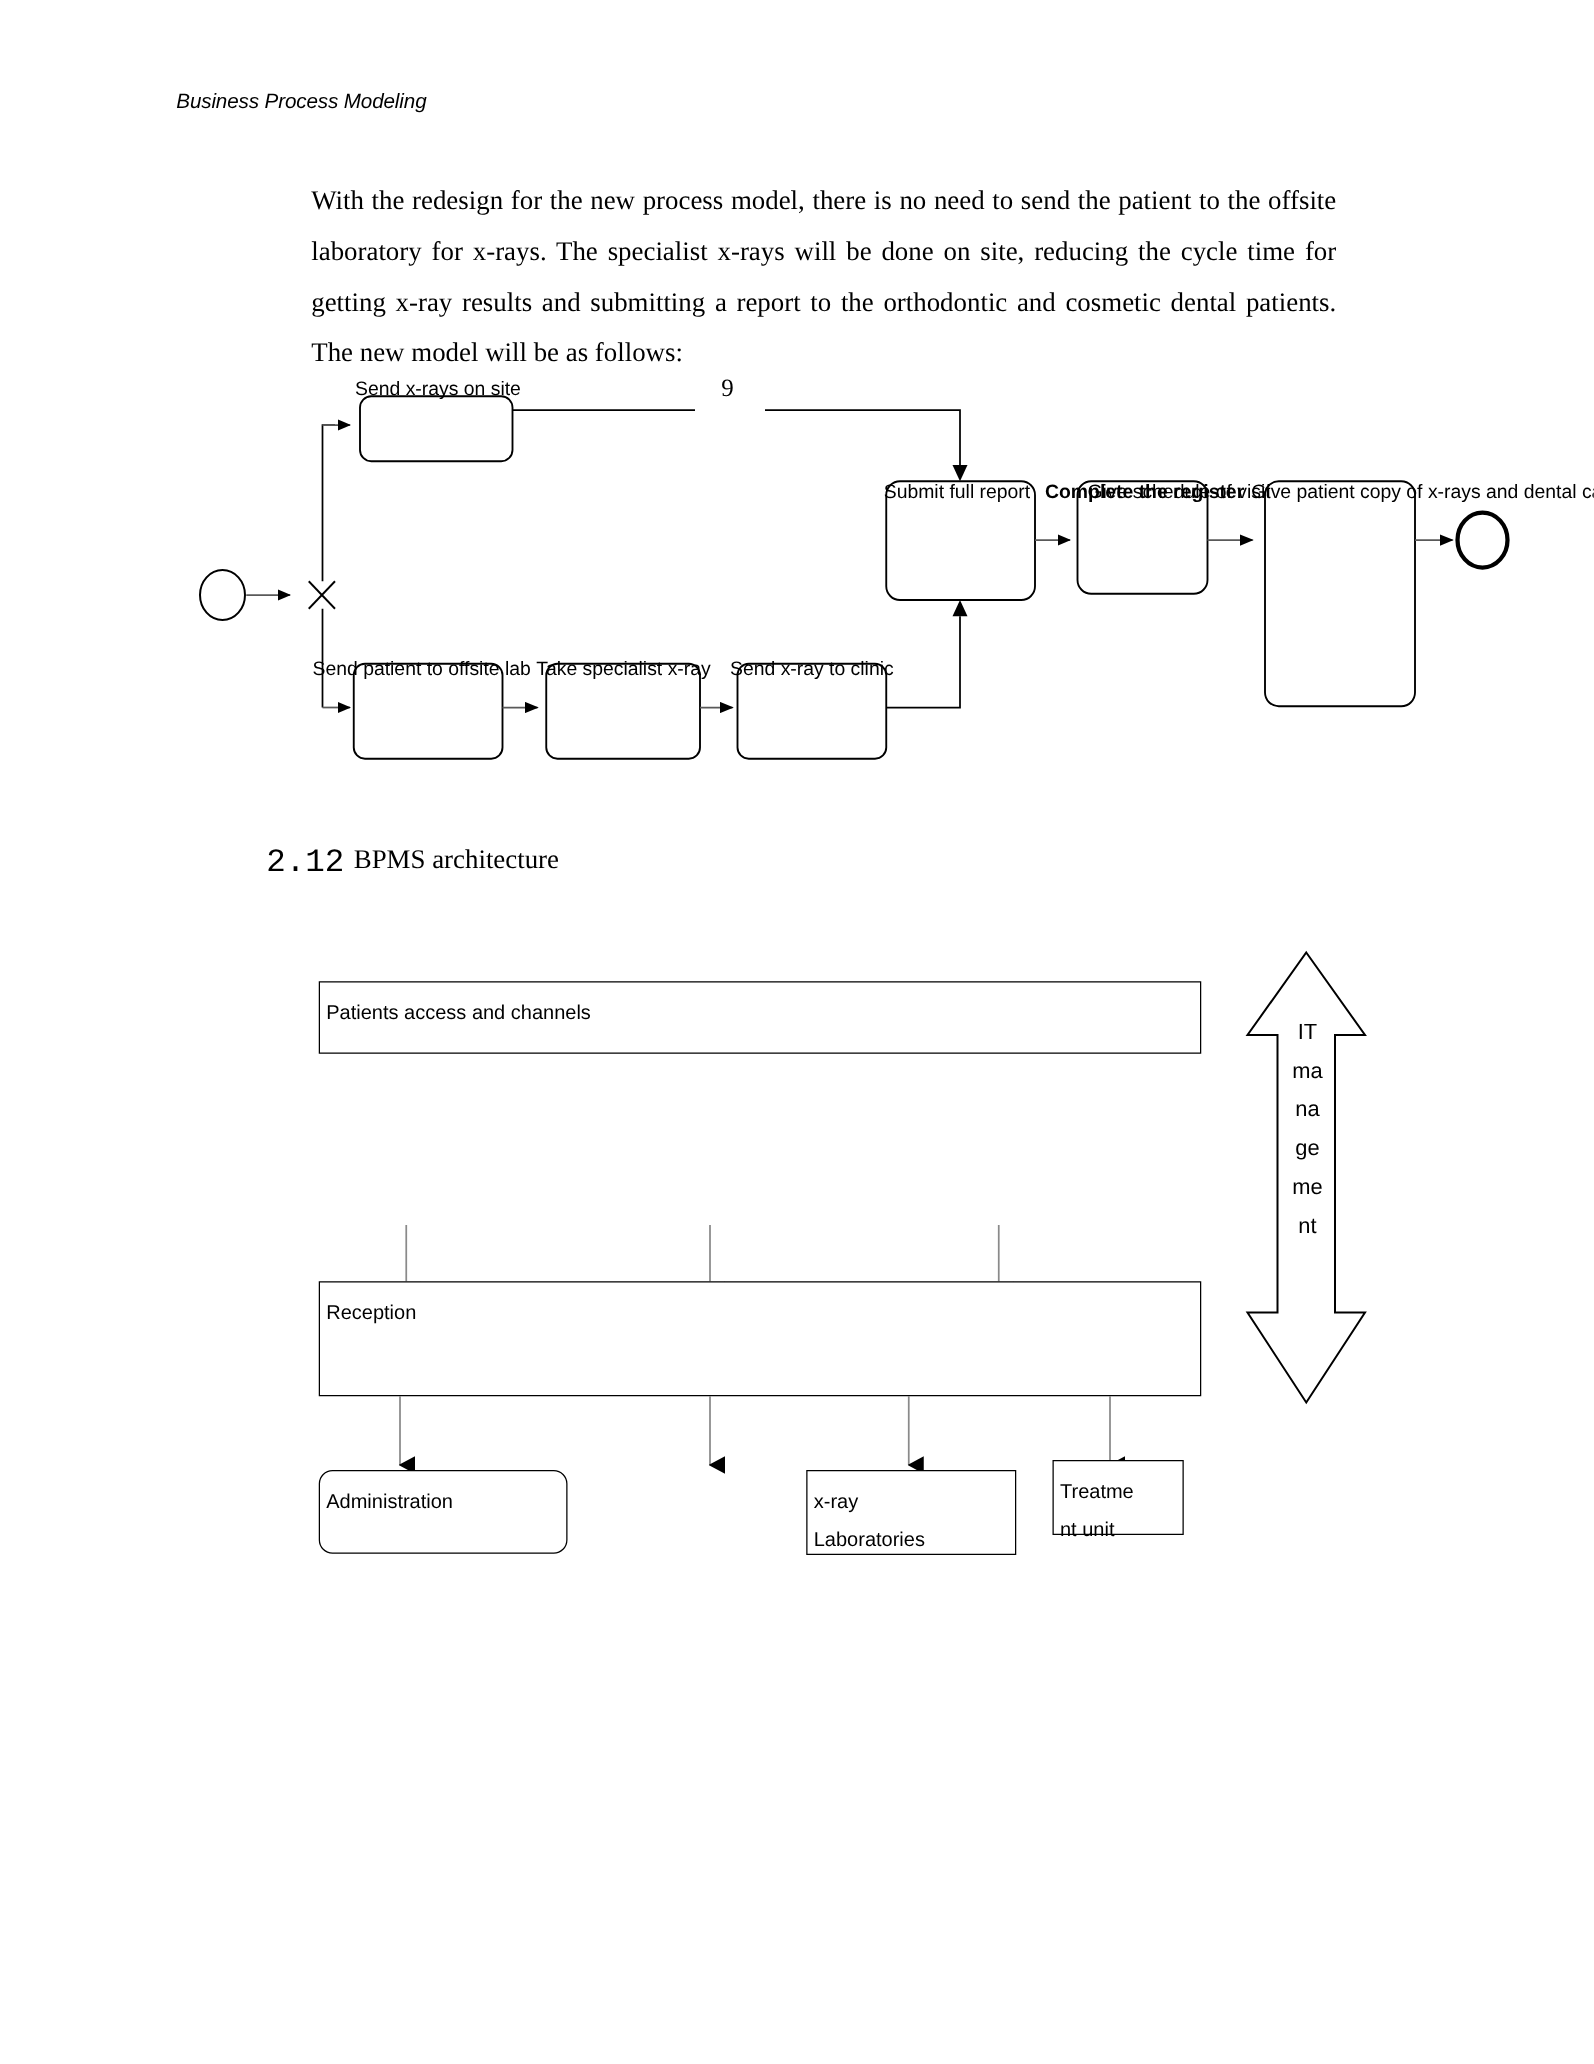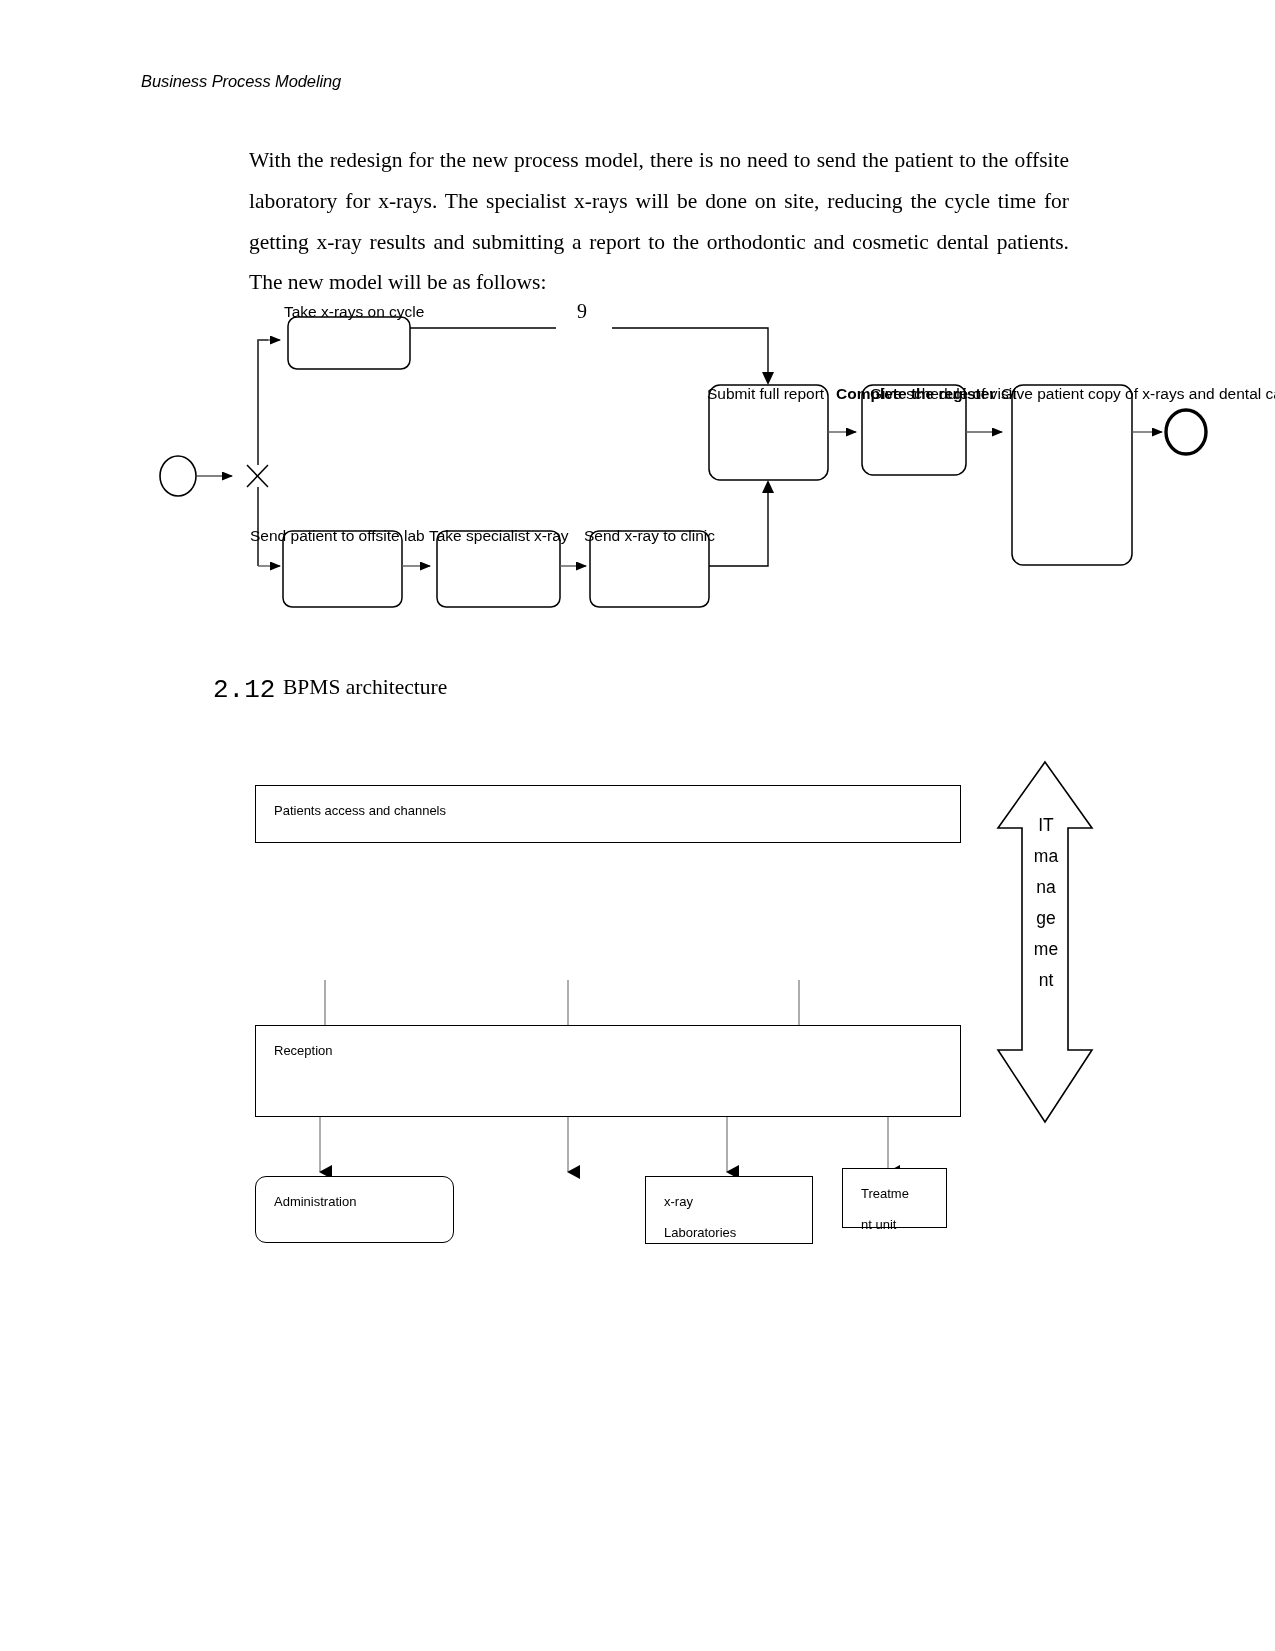--- a/index.html
+++ b/index.html
@@ -79,24 +79,24 @@
   
   #arch { position: absolute; left: 0; top: 740px; width: 1275px; height: 540px; }
   .arch-box {
     position: absolute;
     border: 1.6px solid #000;
     background: #fff;
     box-sizing: border-box;
   }
   .arch-box .txt {
     position: absolute;
-    left: 18px;
+    left: 5px;
     top: 9px;
     font-family: "Liberation Sans", sans-serif;
-    font-size: 13px;
+    font-size: 16px;
     line-height: 31px;
     white-space: pre-line;
   }
   .it-text {
     position: absolute;
     left: 1026px;
     top: 810px;
     width: 40px;
     text-align: center;
     font-family: "Liberation Sans", sans-serif;
@@ -163,21 +163,21 @@
       <rect x="862" y="95" width="104" height="90" rx="11" ry="11" fill="#fff" stroke="#000" stroke-width="1.5"></rect>
       <line x1="966" y1="142" x2="1002" y2="142" stroke="#595959" stroke-width="1.4" marker-end="url(#ahS)"></line>
 
       <rect x="1012" y="95" width="120" height="180" rx="11" ry="11" fill="#fff" stroke="#000" stroke-width="1.5"></rect>
       <line x1="1132" y1="142" x2="1162" y2="142" stroke="#595959" stroke-width="1.4" marker-end="url(#ahS)"></line>
 
       <ellipse cx="1186" cy="142" rx="20" ry="22" fill="#fff" stroke="#000" stroke-width="3.4"></ellipse>
     </svg>
 
     
-    <div class="bpmn-label" style="left:284px; top:14px;">Take x-rays on cycle</div>
+    <div class="bpmn-label" style="left:284px; top:14px;">Send x-rays on site</div>
 
     <div class="bpmn-label" style="left:250px; top:238px;">Send patient to offsite lab</div>
 
     <div class="bpmn-label" style="left:429px; top:238px;">Take specialist x-ray</div>
 
     <div class="bpmn-label" style="left:584px; top:238px;">Send x-ray to clinic</div>
 
     <div class="bpmn-label" style="left:707px; top:96px;">Submit full report</div>
 
     <div class="bpmn-label" style="left:836px; top:96px;font-weight:bold;">Complete the register</div>

